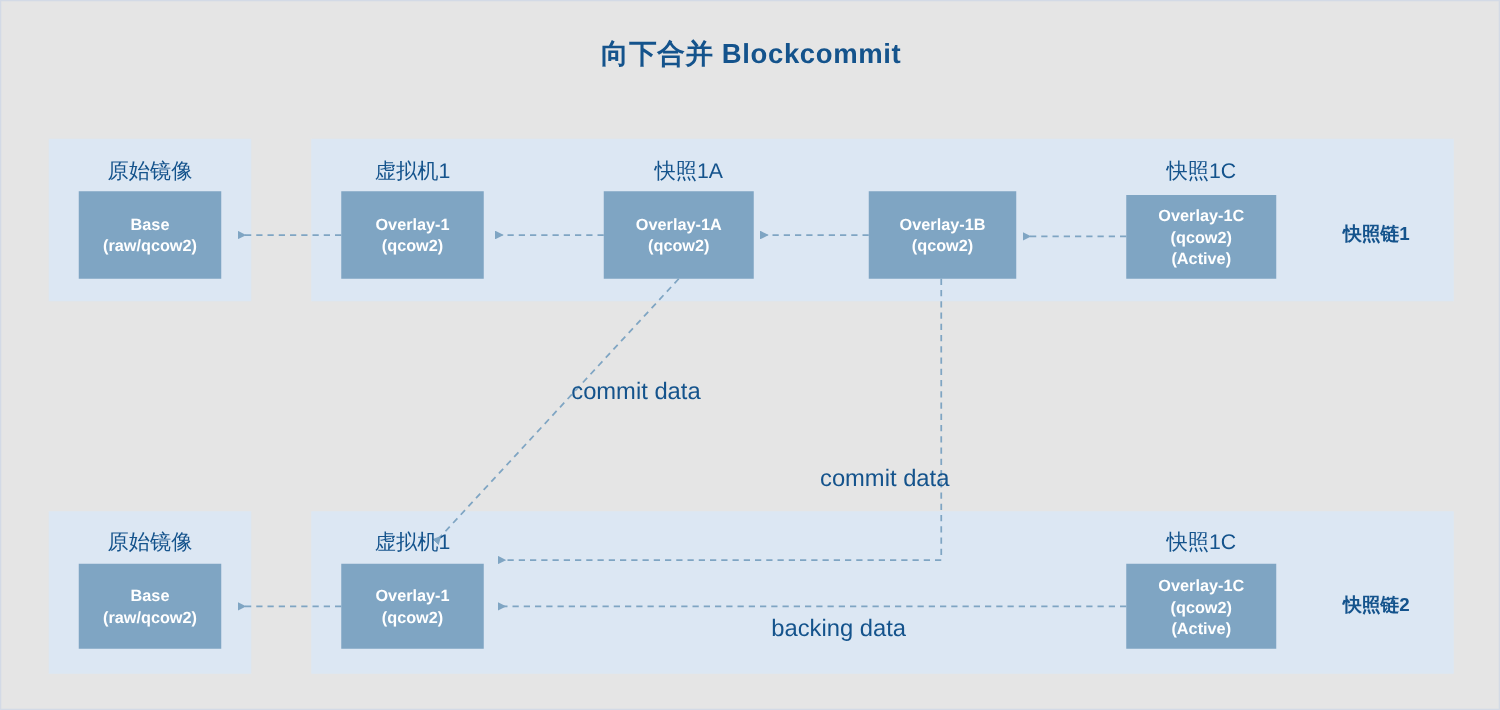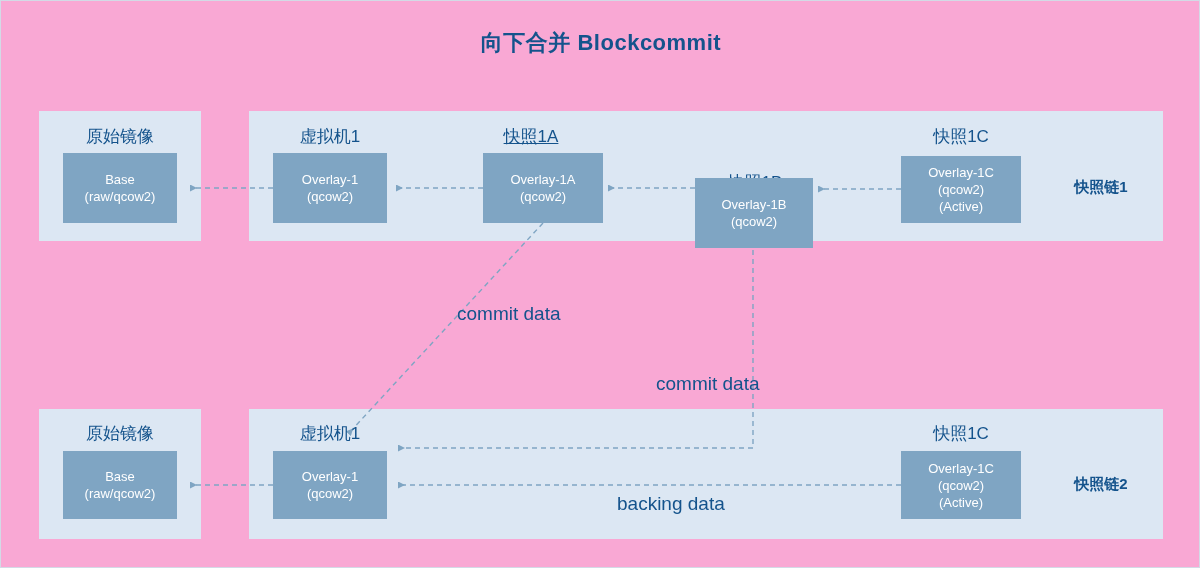--- a/index.html
+++ b/index.html
@@ -4,21 +4,21 @@
 <style>
   html, body {
     margin: 0;
     padding: 0;
     background: #ffffff;
   }
   #canvas {
     position: relative;
     width: 1200px;
     height: 568px;
-    background: #f9a8d4;
+    background: #e5e5e5;
     border: 1px solid #d3dae6;
     box-sizing: border-box;
     font-family: "Liberation Sans", "DejaVu Sans", sans-serif;
     overflow: hidden;
   }
   #svg-layer {
     position: absolute;
     left: 0;
     top: 0;
     width: 1200px;
@@ -60,20 +60,21 @@
     background: #7fa5c3;
     color: #ffffff;
     font-size: 13px;
     line-height: 17px;
     display: flex;
     flex-direction: column;
     align-items: center;
     justify-content: center;
     text-align: center;
     box-sizing: border-box;
+    font-weight: bold;
   }
   .node .ln { display: block; }
   .edge-label {
     position: absolute;
     font-size: 19px;
     color: #14538c;
     white-space: nowrap;
   }
 </style>
 </head>
@@ -113,28 +114,28 @@
     <span class="ln">Base</span>
     <span class="ln">(raw/qcow2)</span>
   </div>
 
   <div class="grp-label" style="left:256px; top:124px; width:146px;">虚拟机1</div>
   <div class="node" style="left:272px; top:152px; width:114px; height:70px;">
     <span class="ln">Overlay-1</span>
     <span class="ln">(qcow2)</span>
   </div>
 
-  <div class="grp-label" style="left:460px; top:124px; width:140px;text-decoration:underline;">快照1A</div>
+  <div class="grp-label" style="left:480px; top:124px; width:140px;">快照1A</div>
   <div class="node" style="left:482px; top:152px; width:120px; height:70px;">
     <span class="ln">Overlay-1A</span>
     <span class="ln">(qcow2)</span>
   </div>
 
   <div class="grp-label" style="left:684px; top:124px; width:140px;margin-top:46px;">快照1B</div>
-  <div class="node" style="left:694px; top:152px; width:118px; height:70px;margin-top:25px;">
+  <div class="node" style="left:694px; top:152px; width:118px; height:70px;">
     <span class="ln">Overlay-1B</span>
     <span class="ln">(qcow2)</span>
   </div>
 
   <div class="grp-label" style="left:900px; top:124px; width:120px;">快照1C</div>
   <div class="node" style="left:900px; top:155px; width:120px; height:67px;">
     <span class="ln">Overlay-1C</span>
     <span class="ln">(qcow2)</span>
     <span class="ln">(Active)</span>
   </div>

